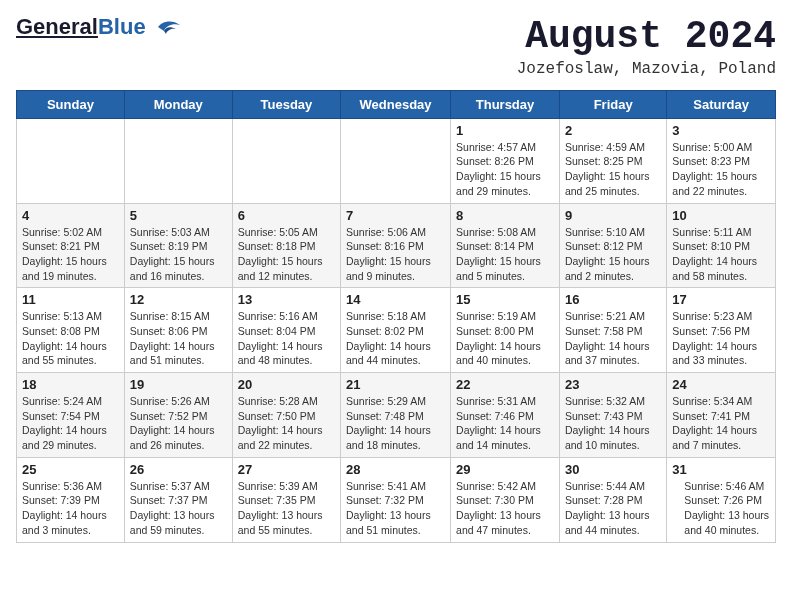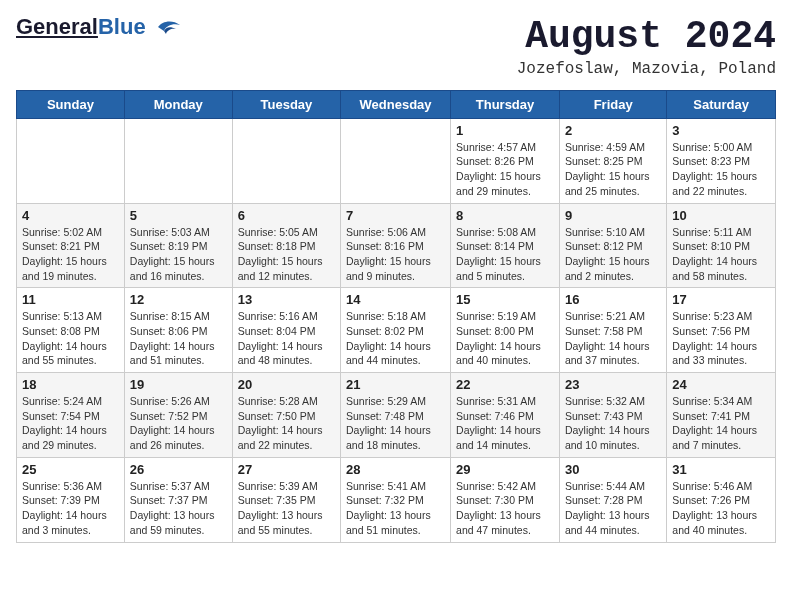--- a/index.html
+++ b/index.html
@@ -328,20 +328,20 @@
         </td>
         <td>
           <div class="day-number">30</div>
           <div class="day-info" style="white-space: pre-line;">Sunrise: 5:44 AM
 Sunset: 7:28 PM
 Daylight: 13 hours
 and 44 minutes.</div>
         </td>
         <td>
           <div class="day-number">31</div>
-          <div class="day-info" style="white-space: pre-line;">Sunrise: 5:46 AM
+          <div class="day-info" style="white-space: pre-line; margin-left: 12px;">Sunrise: 5:46 AM
 Sunset: 7:26 PM
 Daylight: 13 hours
 and 40 minutes.</div>
         </td>
       </tr>
     </tbody>
 </table>
 
 </body></html>

